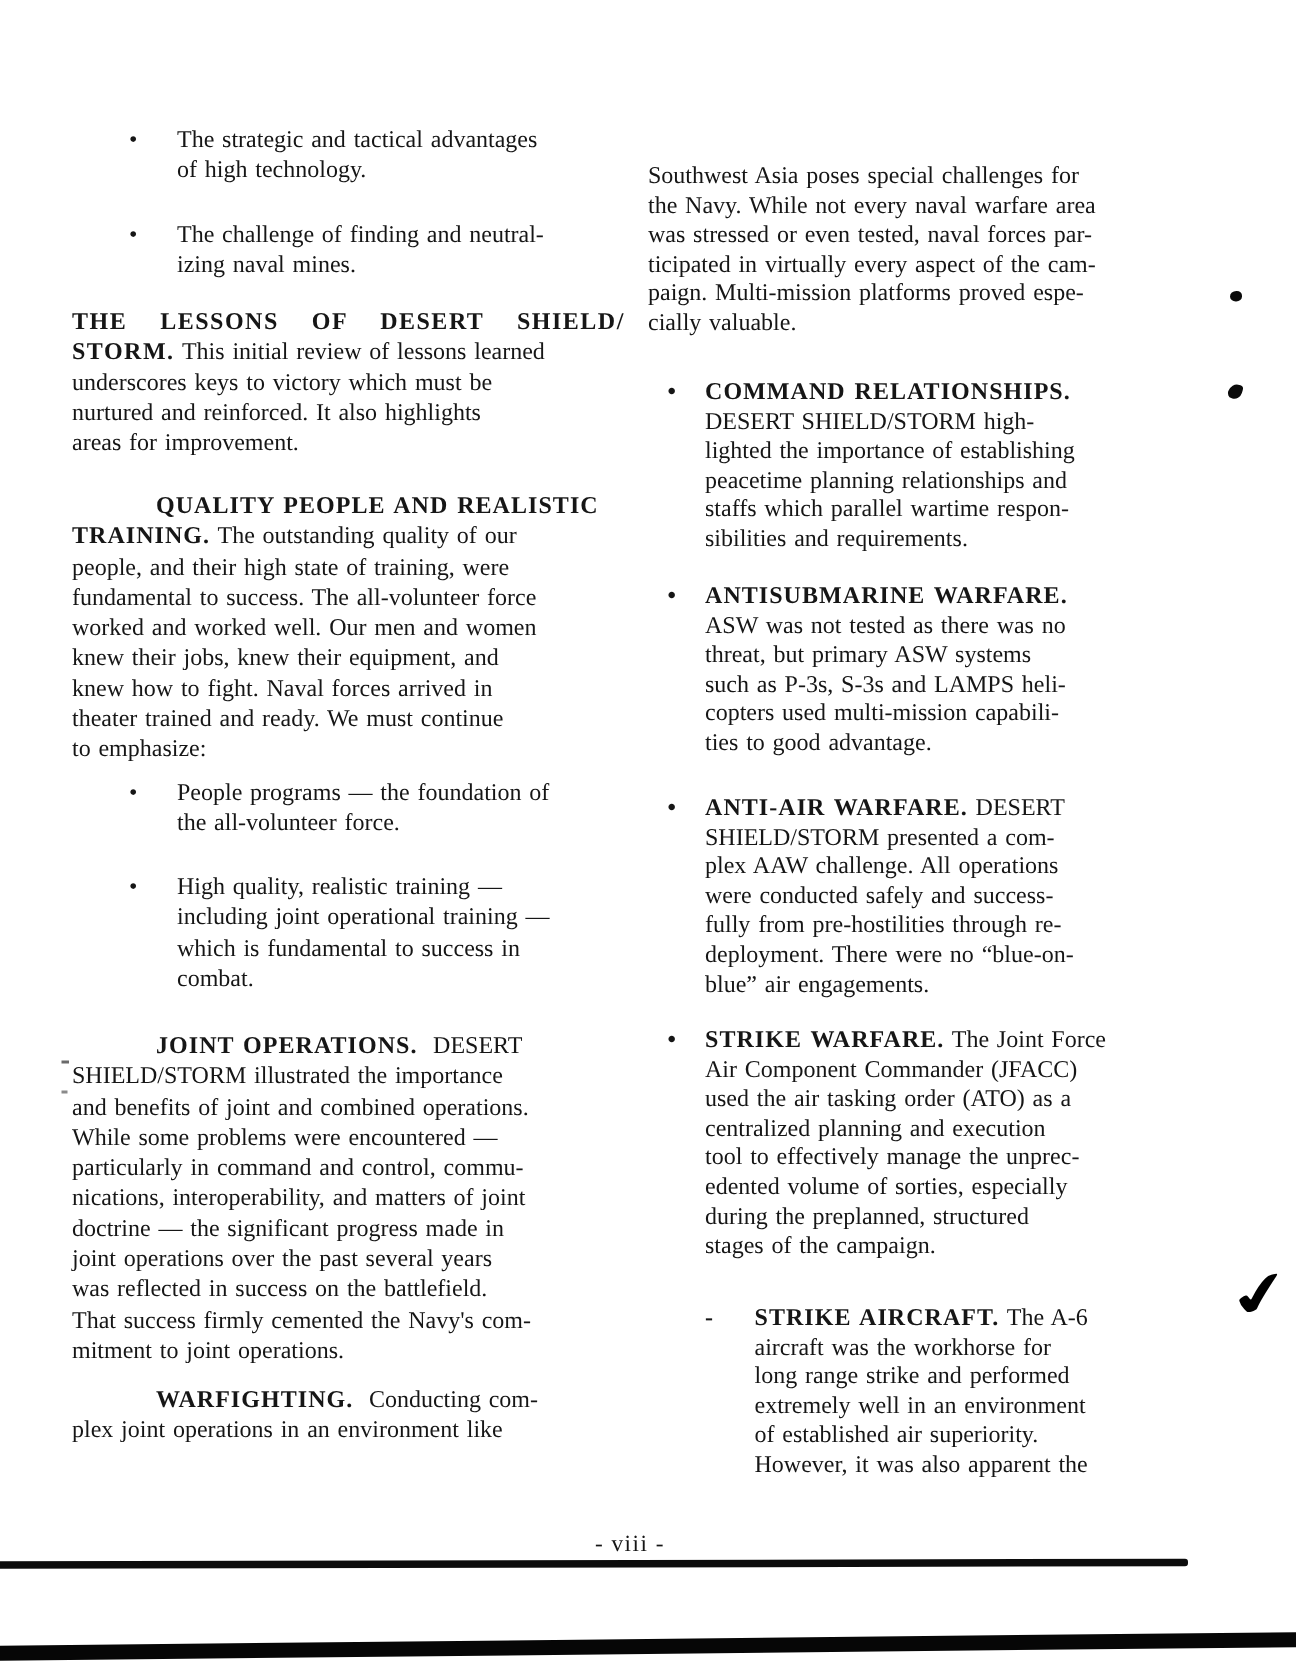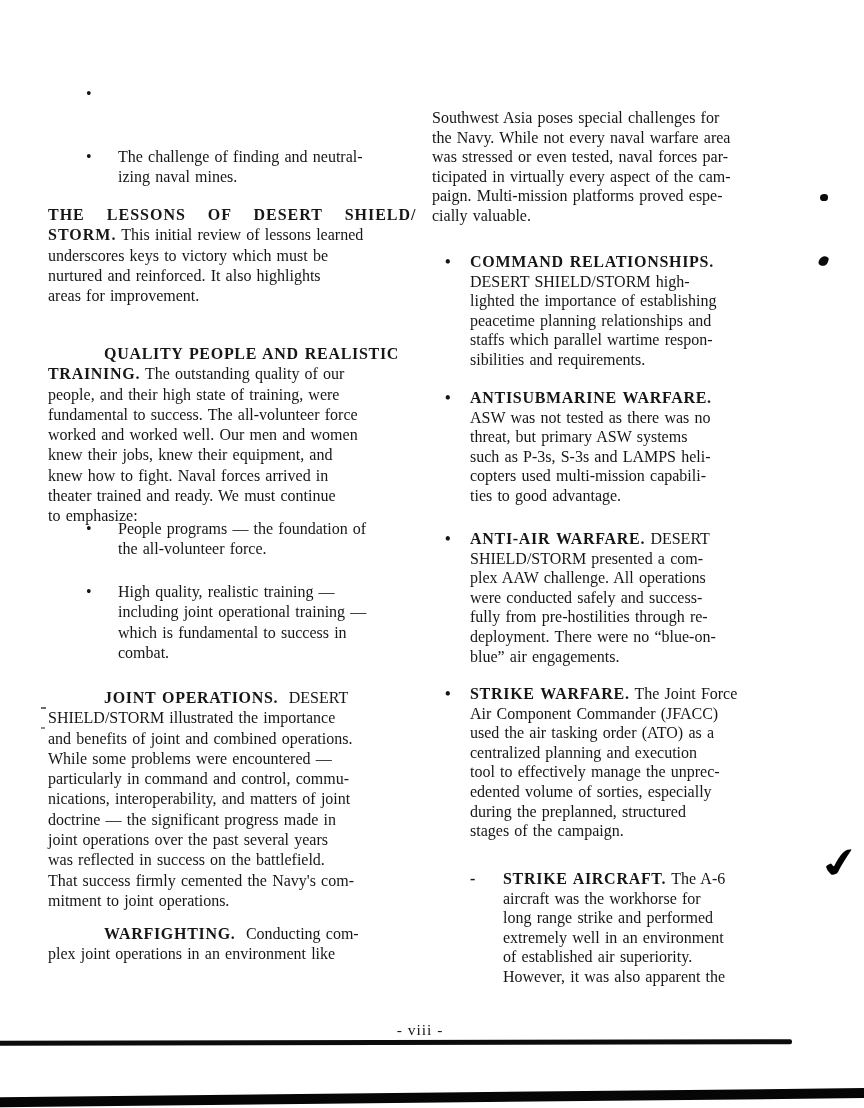--- a/index.html
+++ b/index.html
@@ -52,37 +52,39 @@
 </style>
 </head>
 <body>
 
 <div id="page">
 
   <div id="col-left" class="col">
 
     <div class="blk bullet" style="top:84px">
       <span class="mk">•</span>
+      <span class="tx">The strategic and tactical advantages
+of high technology.</span>
     </div>
 
     <div class="blk bullet" style="top:147px">
       <span class="mk">•</span>
       <span class="tx">The challenge of finding and neutral-
 izing naval mines.</span>
     </div>
 
     <div class="blk" style="top:205px">
       <strong class="lead ws-wide">THE LESSONS OF DESERT SHIELD/
 STORM.</strong><span class="tx"> This initial review of lessons learned
 underscores keys to victory which must be
 nurtured and reinforced. It also highlights
 areas for improvement.</span>
     </div>
 
-    <div class="blk ind" style="top:344px">
+    <div class="blk ind" style="top:328px">
       <strong class="lead">QUALITY PEOPLE AND REALISTIC
 TRAINING.</strong><span class="tx"> The outstanding quality of our
 people, and their high state of training, were
 fundamental to success. The all-volunteer force
 worked and worked well. Our men and women
 knew their jobs, knew their equipment, and
 knew how to fight. Naval forces arrived in
 theater trained and ready. We must continue
 to emphasize:</span>
     </div>

